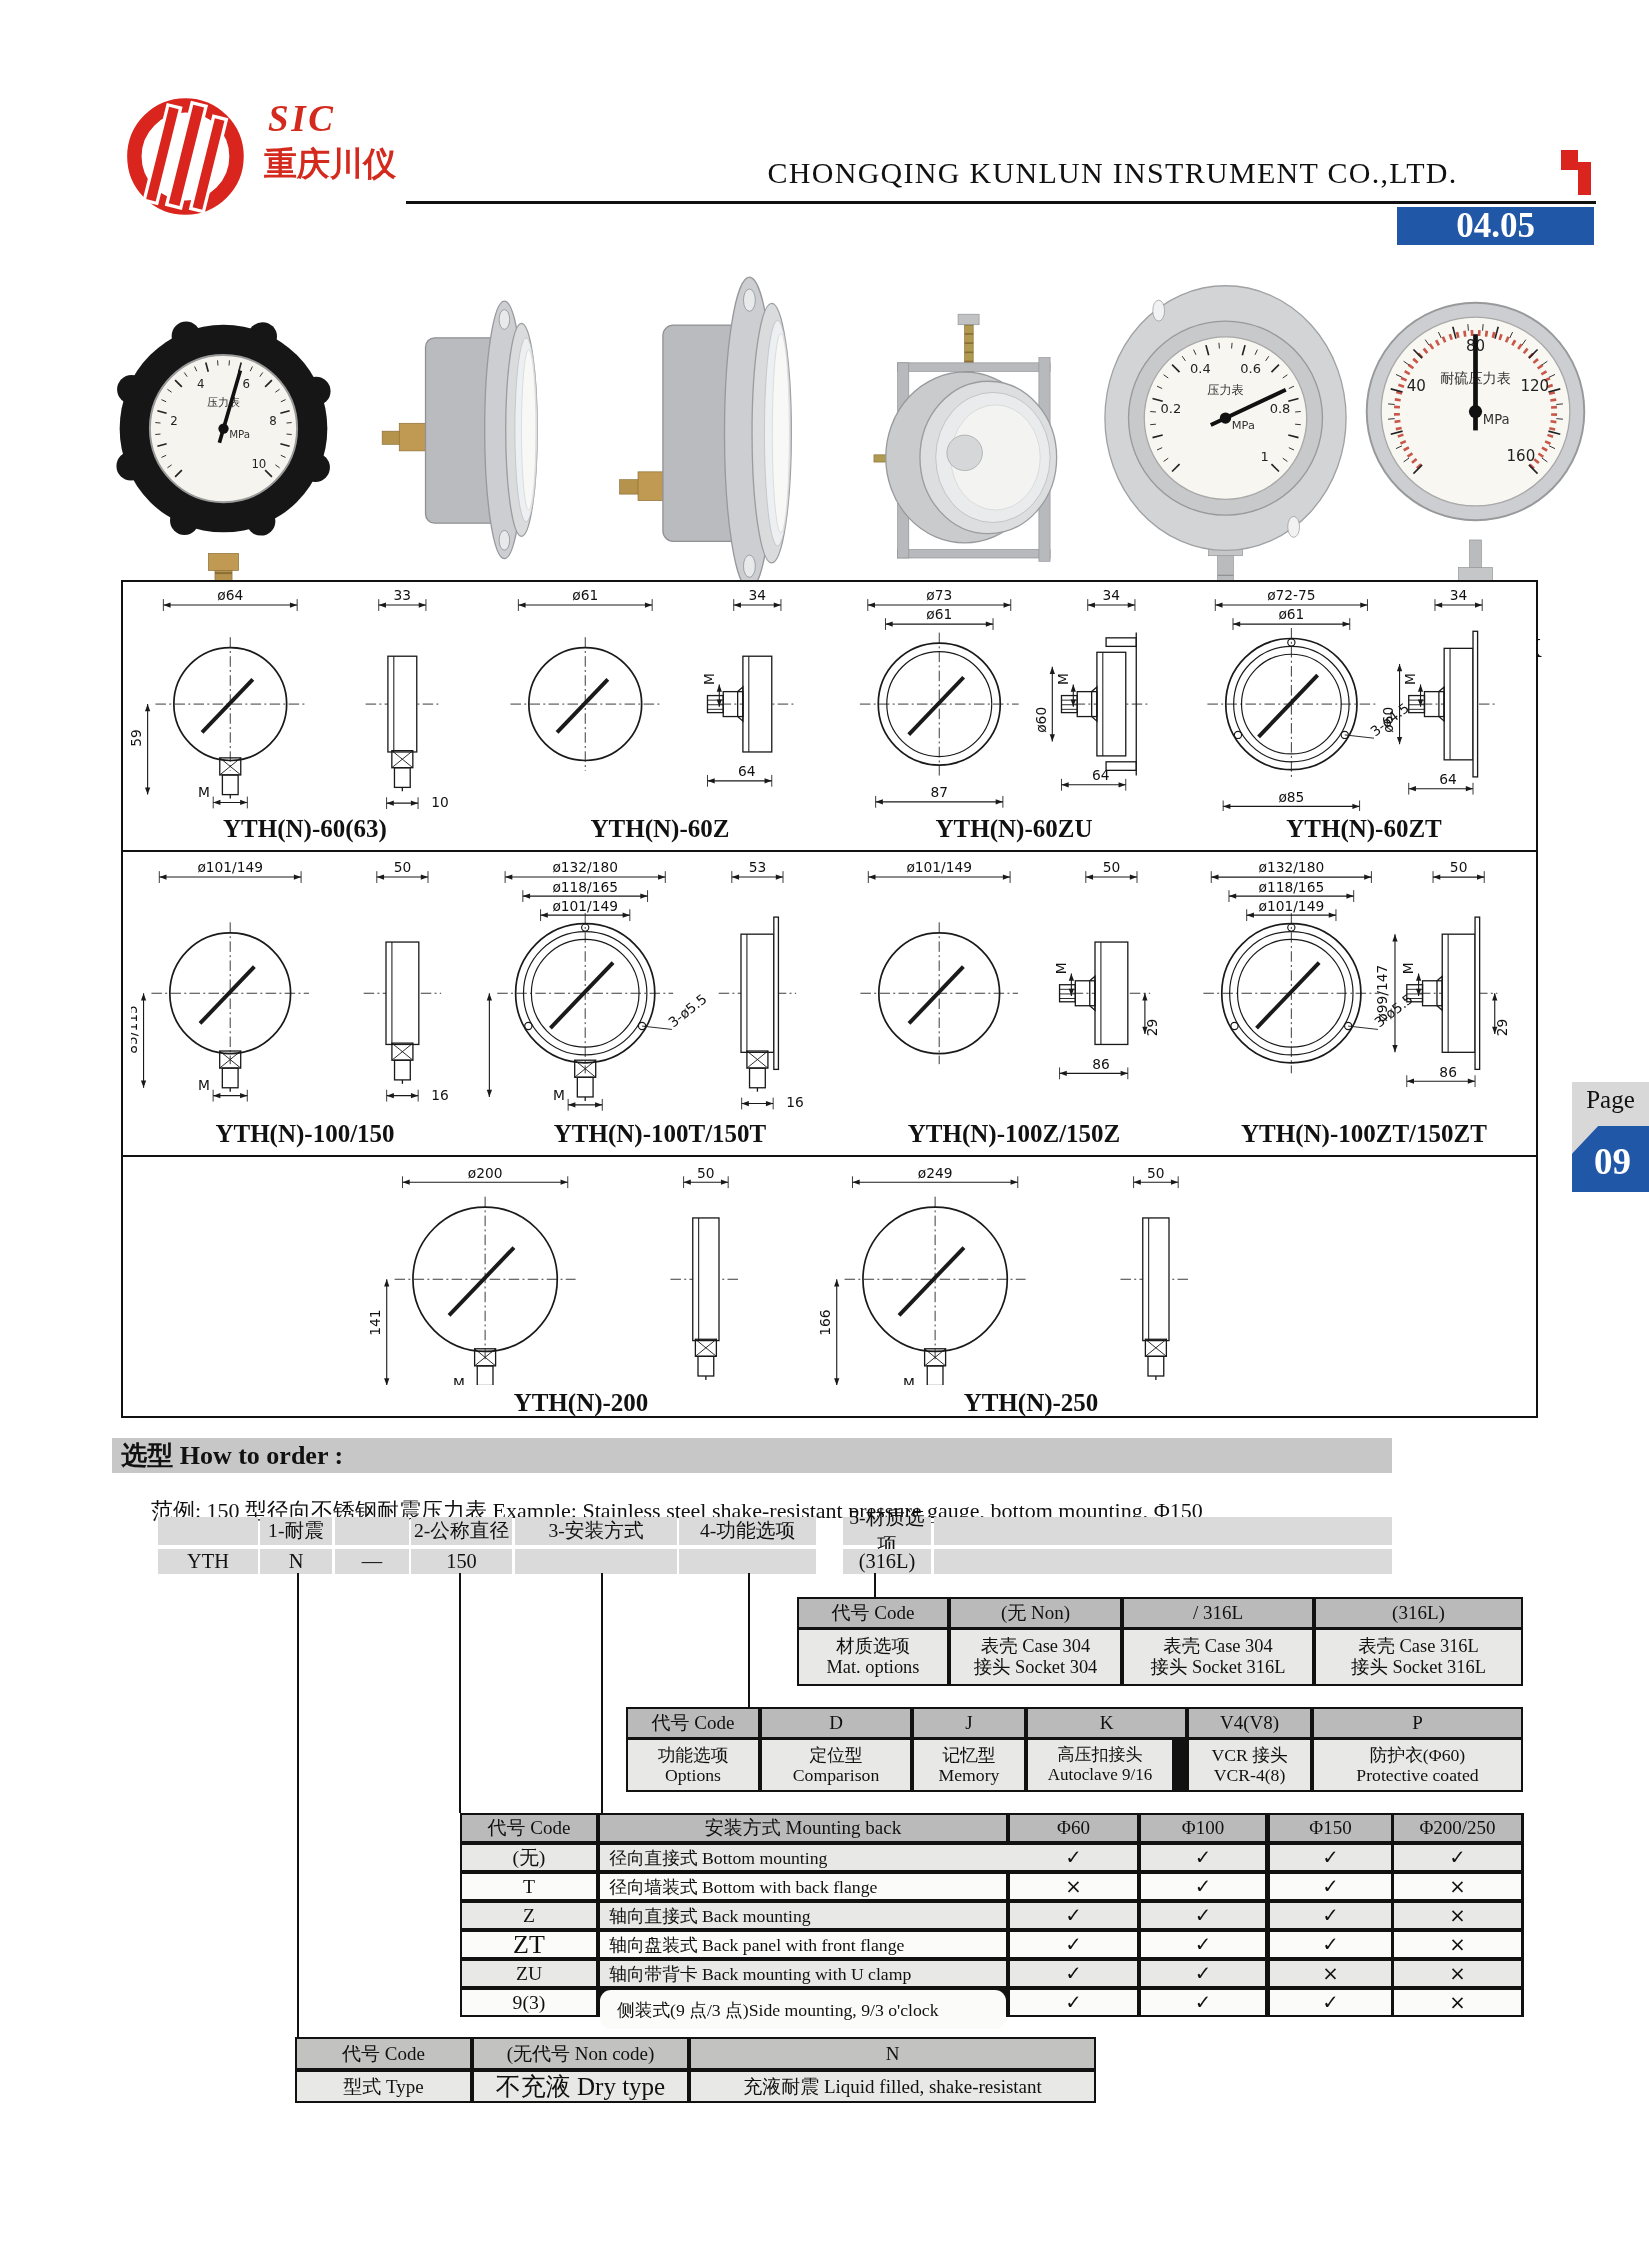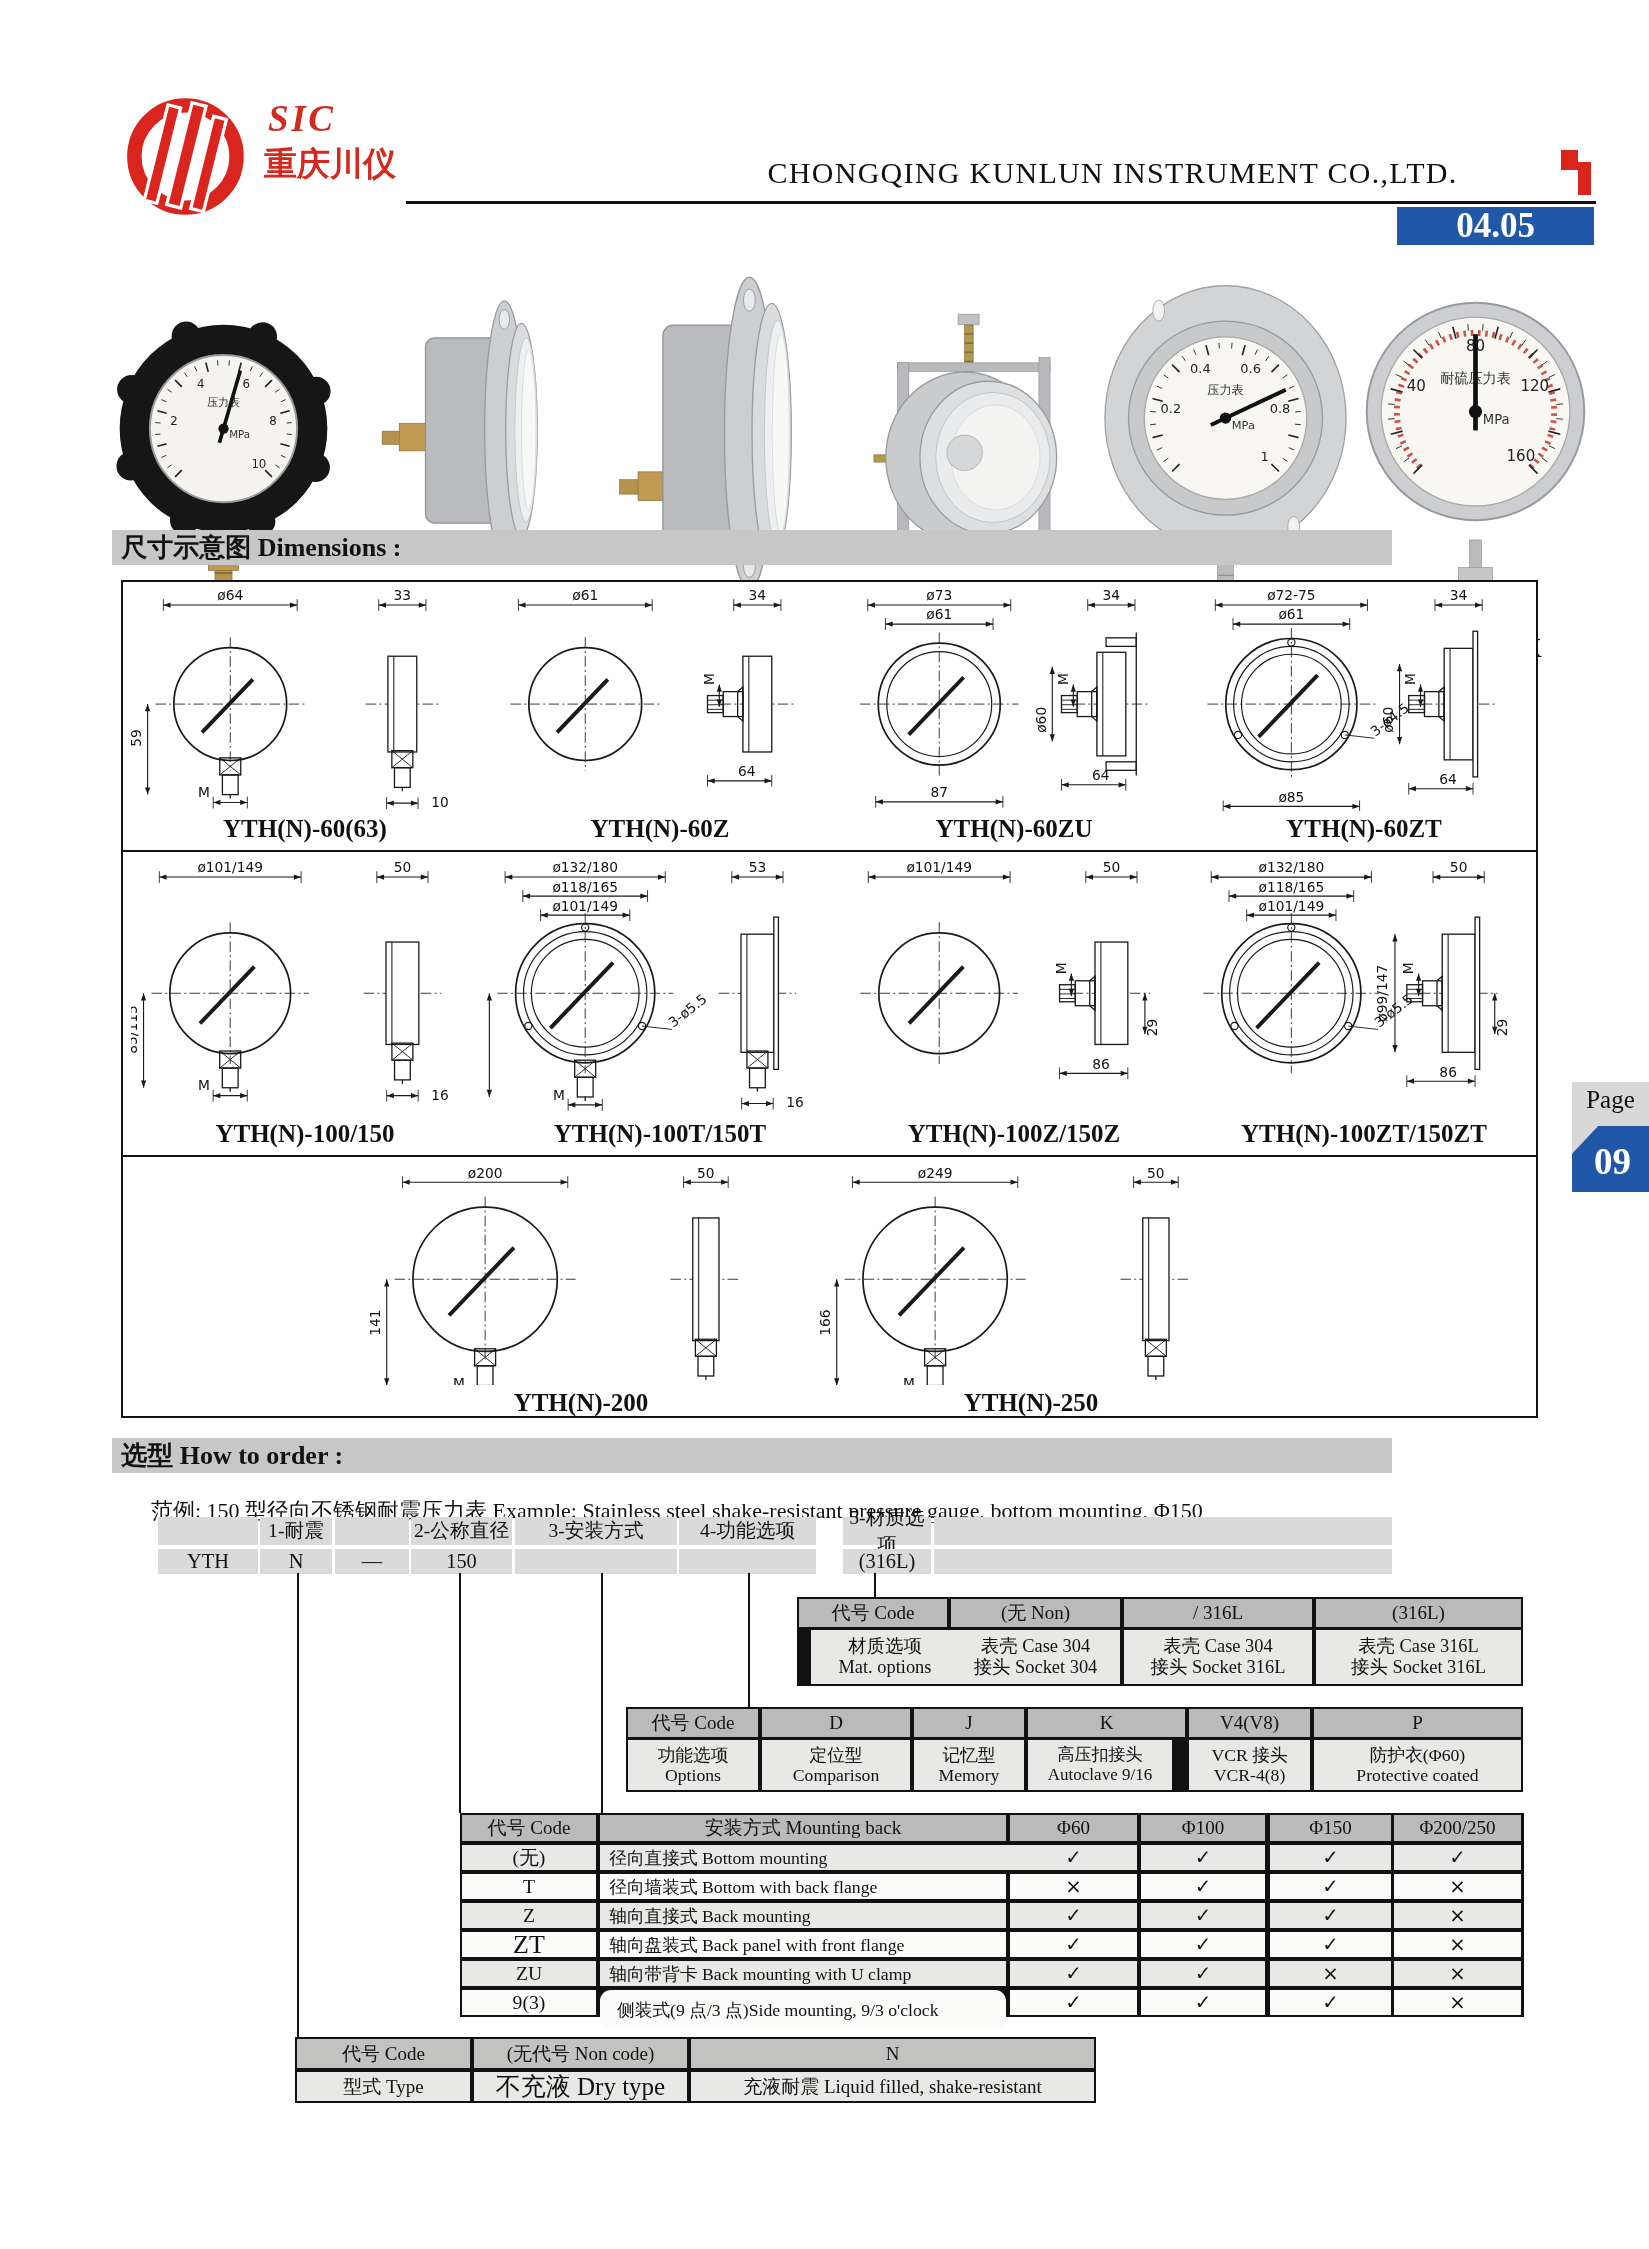--- a/index.html
+++ b/index.html
@@ -285,21 +285,20 @@
             <text x="190" y="188.8" font-size="21.599999999999998" text-anchor="middle" fill="#333">耐硫压力表</text>
             <text x="221.68" y="250.72" font-size="20.160000000000004" text-anchor="middle" fill="#333" font-family="DejaVu Sans,sans-serif">MPa</text>
             <line x1="190" y1="260.8" x2="190" y2="113.92" stroke="#111" stroke-width="7.2"></line>
             <circle cx="190" cy="232" r="10.080000000000002" fill="#111"></circle>
           </svg>
         </div>
         <div class="plabel">YTH-150K</div>
       </div>
     </div>
 
-  <div class="abs banner" id="banner-dim">尺寸示意图 Dimensions :</div>
   <div class="abs" id="dimbox"></div>
   <div class="abs dimdiv" style="top:850px"></div>
   <div class="abs dimdiv" style="top:1155px"></div>
   <div class="abs" id="dimrows">
       <div class="dimcell" style="left: 131px; top: 588px; width: 348px; height: 256px;">
         <div><svg width="348" height="223" viewBox="0 0 530 340">
             <line x1="37.04999999999998" y1="177" x2="265.04999999999995" y2="177" stroke="#1a1a1a" stroke-width="1.3" stroke-dasharray="16 5 3 5"></line>
             <line x1="151.04999999999998" y1="75" x2="151.04999999999998" y2="279" stroke="#1a1a1a" stroke-width="1.3" stroke-dasharray="16 5 3 5"></line>
             <line x1="357.40000000000003" y1="177" x2="469.40000000000003" y2="177" stroke="#1a1a1a" stroke-width="1.3" stroke-dasharray="16 5 3 5"></line>
             <circle cx="151.04999999999998" cy="177" r="86" fill="none" stroke="#1a1a1a" stroke-width="2.6"></circle>
@@ -876,21 +875,21 @@
   <div class="abs conn" style="left:459px;top:1573px;height:240px;"></div>
   <div class="abs conn" style="left:601px;top:1573px;height:240px;"></div>
   <div class="abs conn" style="left:748px;top:1573px;height:134px;"></div>
   <div class="abs conn" style="left:874px;top:1573px;height:23.6px;"></div>
 
   <div class="abs tblwrap" id="matTable" style="left:797px;top:1597px;width:726px;height:89px;">
       <div class="tcell" style="left: 2px; top: 2px; width: 148px; height: 27.6px; background: rgb(185, 186, 185); font-size: 19px;">代号 Code</div>
       <div class="tcell" style="left: 154px; top: 2px; width: 169px; height: 27.6px; background: rgb(185, 186, 185); font-size: 19px;">(无 Non)</div>
       <div class="tcell" style="left: 327px; top: 2px; width: 188px; height: 27.6px; background: rgb(185, 186, 185); font-size: 19px;">/ 316L</div>
       <div class="tcell" style="left: 519px; top: 2px; width: 205px; height: 27.6px; background: rgb(185, 186, 185); font-size: 19px;">(316L)</div>
-      <div class="tcell" style="left: 2px; top: 33px; width: 148px; height: 54px; background: rgb(232, 232, 230); font-size: 18.4px; margin-left: 12px;">
+      <div class="tcell" style="left: 2px; top: 33px; width: 148px; height: 54px; background: rgb(232, 232, 230); font-size: 18.4px;">
         <div class="l1">材质选项</div>
         <div class="l2">Mat. options</div>
       </div>
       <div class="tcell" style="left: 154px; top: 33px; width: 169px; height: 54px; background: rgb(232, 232, 230); font-size: 18.4px;">
         <div class="l1">表壳 Case 304</div>
         <div class="l2">接头 Socket 304</div>
       </div>
       <div class="tcell" style="left: 327px; top: 33px; width: 188px; height: 54px; background: rgb(232, 232, 230); font-size: 18.4px;">
         <div class="l1">表壳 Case 304</div>
         <div class="l2">接头 Socket 316L</div>

